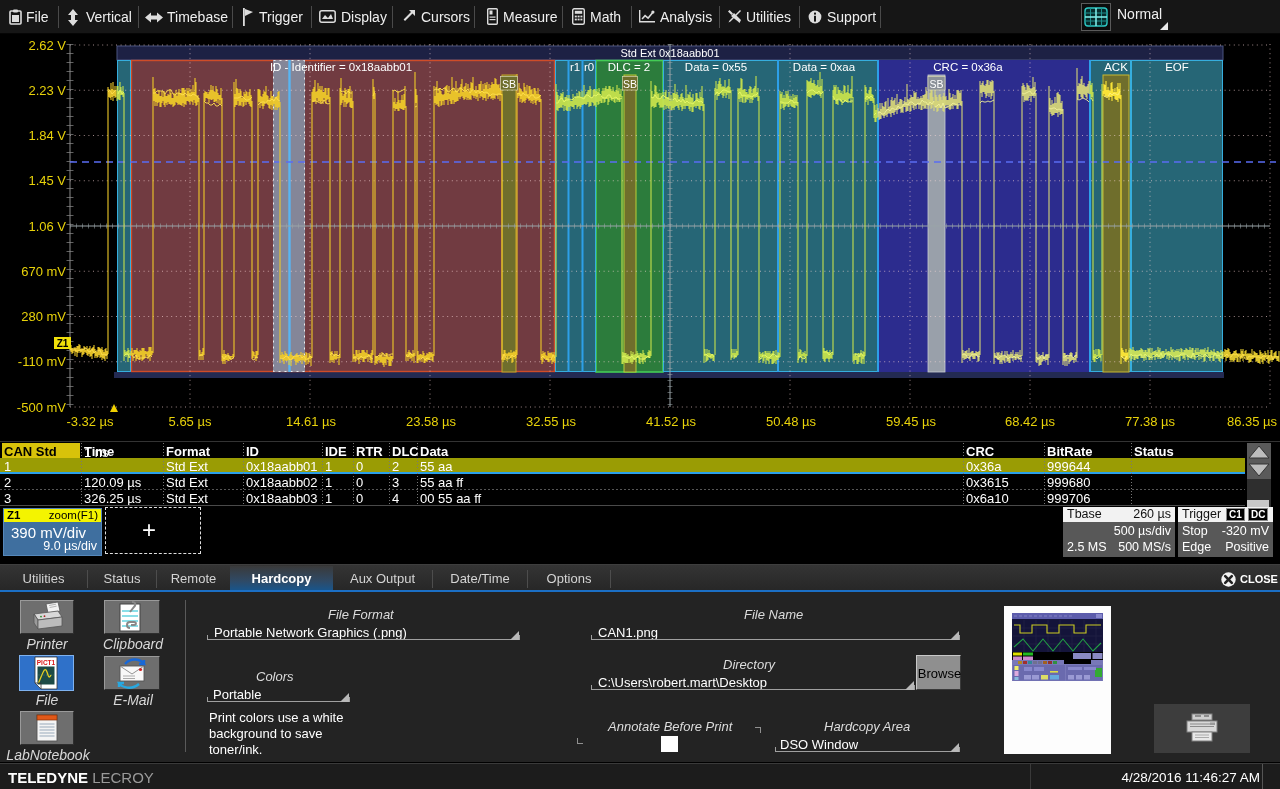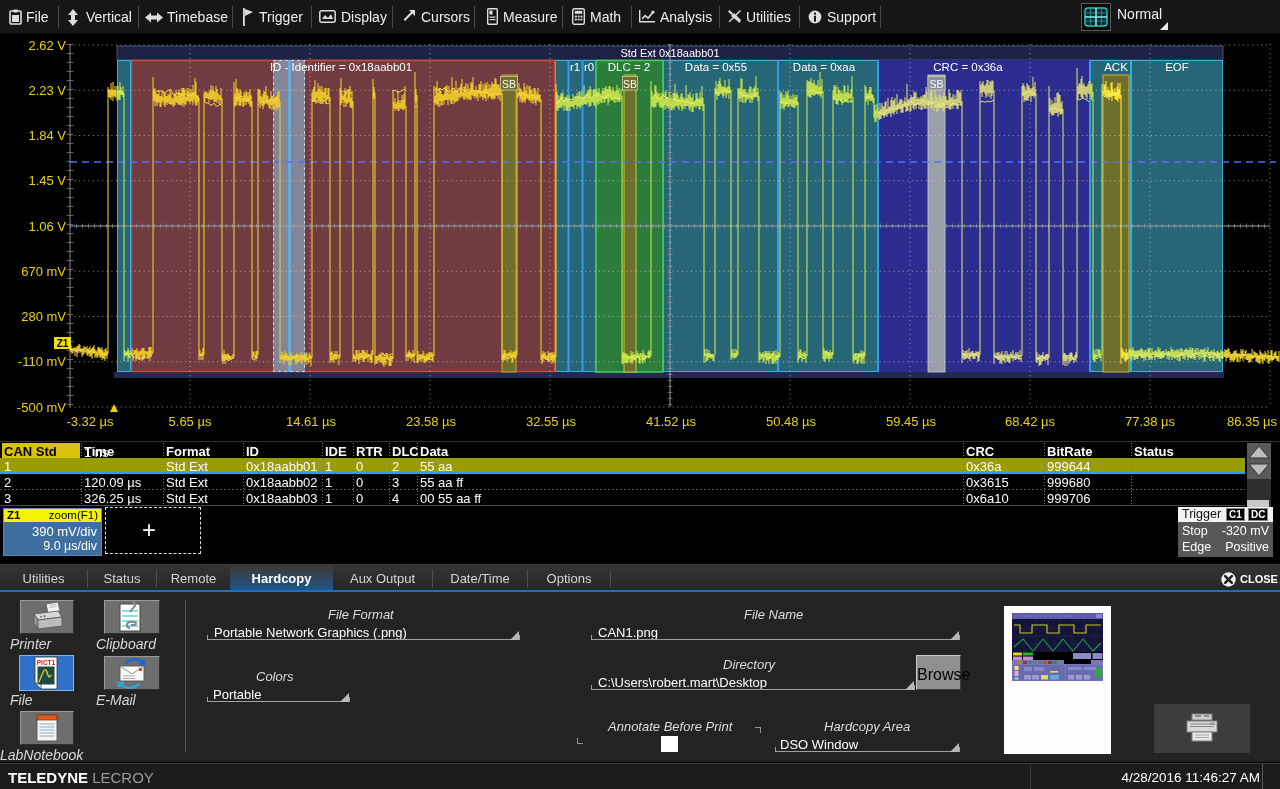--- a/index.html
+++ b/index.html
@@ -33,21 +33,21 @@
 #panel { position:absolute; left:0; top:592px; width:1280px; height:170px; background:#232323; }
 .plabel { position:absolute; color:#dcdcdc; font-style:italic; font-size:13px; }
 .pfield { position:absolute; color:#fff; font-size:13px; }
 .punder { position:absolute; height:5px; border-bottom:1px solid #a0a0a0;
   border-left:1px solid #a0a0a0; border-right:1px solid #a0a0a0; }
 .ptri { position:absolute; width:0; height:0; border-left:9px solid transparent;
   border-bottom:9px solid #b8b8b8; }
 .iconbtn { position:absolute; width:54px; height:34px; background:#6e6e6e;
   border-top:1px solid #9a9a9a; border-left:1px solid #9a9a9a;
   border-right:1px solid #2e2e2e; border-bottom:1px solid #2e2e2e; }
-.iconlbl { position:absolute; color:#d8d8d8; font-style:italic; font-size:14px; text-align:left; }
+.iconlbl { position:absolute; color:#d8d8d8; font-style:italic; font-size:14px; text-align:center; }
 
 #bottombar { position:absolute; left:0; top:763px; width:1280px; height:26px;
   background:#1c1c1c; border-top:1px solid #3a3a3a;padding-left:27px; }
 </style></head>
 <body>
 <div id="menubar">
   <svg class="mico" style="left:9px" width="13" height="16" viewBox="0 0 13 16">
       <rect x="1" y="2" width="11" height="13" rx="1" fill="none" stroke="#ddd" stroke-width="1.6"></rect>
       <rect x="4" y="0.5" width="5" height="3" rx="1" fill="#ddd"></rect>
       <rect x="3" y="6" width="7" height="7" fill="#ddd"></rect>
@@ -314,30 +314,39 @@
     <path d="M12 33 L22 21 L2 21 Z" fill="#bdbdbd" stroke="#333" stroke-width="1"></path>
   </svg>
 </div>
 <div id="infobar" style="position:absolute;left:0;top:0;width:1280px;height:789px">
 
   <div class="abs" style="left:3px;top:508px;width:99px;height:48px;border:1px solid #5588bb;background:#3f6f9f">
     <div class="abs" style="left:0;top:0;width:97px;height:13px;background:#f4f400;color:#000;font-size:11.5px">
       <span style="position:absolute;left:3px;top:0px;font-weight:bold">Z1</span>
       <span style="position:absolute;right:3px;top:0px">zoom(F1)</span>
     </div>
-    <div class="abs" style="right:4px;top:15px;color:#fff;font-size:13px">390 mV/div</div>
+    <div class="abs" style="right:15px;top:15px;color:#fff;font-size:15px">390 mV/div</div>
     <div class="abs" style="right:4px;top:30px;color:#fff;font-size:12.5px">9.0 µs/div</div>
   </div>
 
   <div class="abs" style="left:105px;top:507px;width:96px;height:47px;border:1px dashed #e0e0e0">
     <div class="abs" style="left:36px;top:8px;color:#fff;font-size:24px;font-weight:400">+</div>
   </div>
 
   <div class="abs" style="left:1247px;top:500px;width:22px;height:9px;background:#c8c8c8"></div>
 
+  <div class="abs" style="left:1063px;top:507px;width:112px;height:50px;background:#585858">
+    <div class="abs" style="left:0;top:0;width:112px;height:15px;background:#f2f2f2;color:#111;font-size:12.5px">
+      <span style="position:absolute;left:4px;top:0px">Tbase</span>
+      <span style="position:absolute;right:4px;top:0px">260 µs</span>
+    </div>
+    <div class="abs" style="right:4px;top:17px;color:#fff;font-size:12.5px">500 µs/div</div>
+    <div class="abs" style="left:4px;top:33px;color:#fff;font-size:12.5px">2.5 MS</div>
+    <div class="abs" style="right:4px;top:33px;color:#fff;font-size:12.5px">500 MS/s</div>
+  </div>
 
   <div class="abs" style="left:1178px;top:507px;width:95px;height:50px;background:#585858">
     <div class="abs" style="left:0;top:0;width:95px;height:15px;background:#f2f2f2;color:#111;font-size:12.5px">
       <span style="position:absolute;left:4px;top:0px">Trigger</span>
       <span style="position:absolute;left:48px;top:1px;background:#000;color:#fff;font-size:10px;font-weight:bold;padding:0 2px;border:1px solid #888">C1</span>
       <span style="position:absolute;left:70px;top:1px;background:#000;color:#fff;font-size:10px;font-weight:bold;padding:0 2px;border:1px solid #888">DC</span>
     </div>
     <div class="abs" style="left:4px;top:17px;color:#fff;font-size:12.5px">Stop</div>
     <div class="abs" style="right:4px;top:17px;color:#fff;font-size:12.5px">-320 mV</div>
     <div class="abs" style="left:4px;top:33px;color:#fff;font-size:12.5px">Edge</div>
@@ -447,27 +456,28 @@
 
   <div class="plabel" style="left:744px;top:15px">File Name</div>
   <div class="pfield" style="left:598px;top:33px">CAN1.png</div>
   <div class="punder" style="left:591px;top:43px;width:369px"></div>
   <div class="ptri" style="left:950px;top:39px"></div>
 
   <div class="plabel" style="left:256px;top:77px">Colors</div>
   <div class="pfield" style="left:213px;top:95px">Portable</div>
   <div class="punder" style="left:207px;top:105px;width:143px"></div>
   <div class="ptri" style="left:340px;top:101px"></div>
+  <div class="pfield" style="left:209px;top:118px;line-height:16px">Print colors use a white<br>background to save<br>toner/ink.</div>
 
   <div class="plabel" style="left:723px;top:65px">Directory</div>
   <div class="pfield" style="left:598px;top:83px">C:\Users\robert.mart\Desktop</div>
   <div class="punder" style="left:591px;top:93px;width:324px"></div>
   <div class="ptri" style="left:905px;top:89px"></div>
   <div class="abs" style="left:916px;top:63px;width:45px;height:35px;background:#8f8f8f;border-top:1px solid #c8c8c8;border-left:1px solid #c8c8c8;border-right:1px solid #3a3a3a;border-bottom:1px solid #3a3a3a">
-    <div style="position:absolute;left:0;top:10px;width:45px;text-align:center;color:#000;font-size:16px">Browse</div>
+    <div style="position:absolute;left:0;top:10px;width:45px;text-align:center;color:#000;font-size:13px">Browse</div>
   </div>
 
   <div class="plabel" style="left:608px;top:127px">Annotate Before Print</div>
   <div class="abs" style="left:661px;top:144px;width:17px;height:16px;background:#fff"></div>
   <div class="abs" style="left:577px;top:146px;width:6px;height:6px;border-left:1px solid #909090;border-bottom:1px solid #909090"></div>
   <div class="abs" style="left:755px;top:135px;width:6px;height:6px;border-right:1px solid #909090;border-top:1px solid #909090"></div>
 
   <div class="plabel" style="left:824px;top:127px">Hardcopy Area</div>
   <div class="pfield" style="left:780px;top:145px">DSO Window</div>
   <div class="punder" style="left:775px;top:155px;width:185px"></div>

